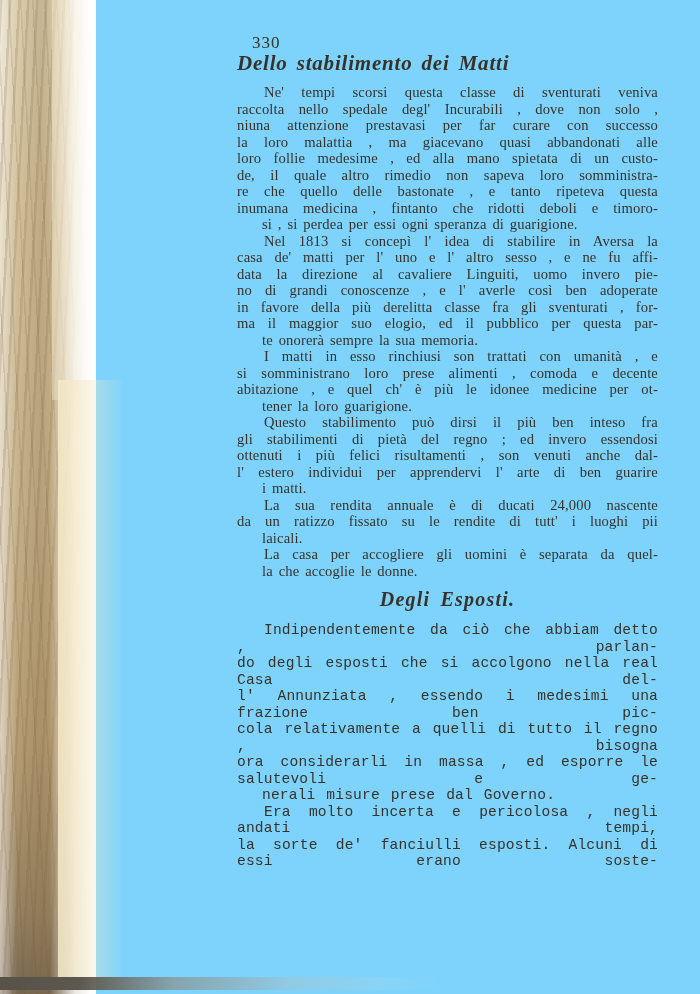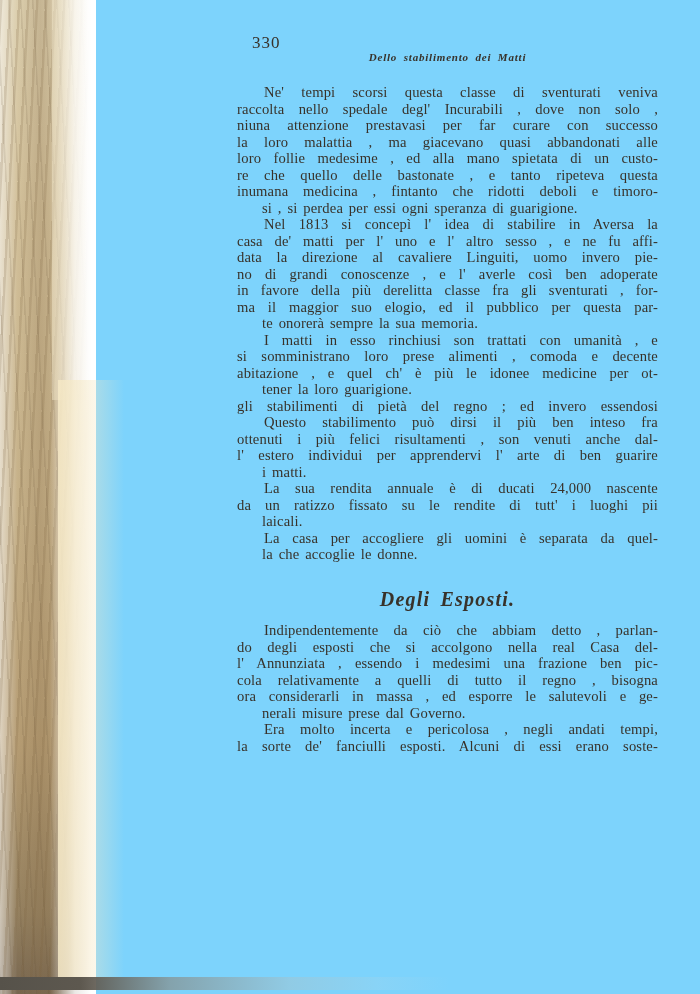--- a/index.html
+++ b/index.html
@@ -46,30 +46,30 @@
       rgba(190,185,175,0.3) 290px, rgba(220,216,208,0.12) 380px, rgba(255,255,255,0) 450px);
     border-radius: 0 0 6px 0;
   }
   .ink { color: #38322a; }
   .page-number {
     position: absolute; left: 252px; top: 33px;
     font-size: 17px; letter-spacing: 1px;
   }
   .running-title {
     position: absolute; left: 237px; top: 51px; width: 421px;
-    text-align: center; font-style: italic; font-weight: bold;
-    font-size: 11px; letter-spacing: 0.8px; word-spacing: 3px;
+    font-style: italic; font-weight: bold;
+    font-size: 21px; letter-spacing: 0.8px; word-spacing: 3px;
   }
   .text-block {
     position: absolute; left: 237px; width: 421px;
     font-size: 14.6px; line-height: 16.5px;
     letter-spacing: 0.15px; word-spacing: 2px;
   }
   .block-1 { top: 84px; }
-  .block-2 { top: 622px; }
+  .block-2 { top: 622px; font-family: Liberation Mono, monospace; }
   .para .line {
     text-align: justify;
     text-align-last: justify;
     white-space: normal;
   }
   .para .line.first { text-indent: 27px; }
   .para .line.last { text-align-last: left; margin-left: 25px; }
   .section-heading {
     position: absolute; left: 237px; top: 588px; width: 421px;
     text-align: center; font-style: italic; font-weight: bold;
@@ -89,42 +89,43 @@
 
   <div class="running-title ink">Dello stabilimento dei Matti</div>
 
   <div class="text-block block-1 ink">
       <div class="para">
         <div class="line first">Ne' tempi scorsi questa classe di sventurati veniva</div>
         <div class="line">raccolta nello spedale degl' Incurabili , dove non solo ,</div>
         <div class="line">niuna attenzione prestavasi per far curare con successo</div>
         <div class="line">la loro malattia , ma giacevano quasi abbandonati alle</div>
         <div class="line">loro follie medesime , ed alla mano spietata di un custo-</div>
+        <div class="line">de, il quale altro rimedio non sapeva loro somministra-</div>
         <div class="line">re che quello delle bastonate , e tanto ripeteva questa</div>
         <div class="line">inumana medicina , fintanto che ridotti deboli e timoro-</div>
         <div class="line last">si , si perdea per essi ogni speranza di guarigione.</div>
       </div>
       <div class="para">
         <div class="line first">Nel 1813 si concepì l' idea di stabilire in Aversa la</div>
         <div class="line">casa de' matti per l' uno e l' altro sesso , e ne fu affi-</div>
         <div class="line">data la direzione al cavaliere Linguiti, uomo invero pie-</div>
         <div class="line">no di grandi conoscenze , e l' averle così ben adoperate</div>
         <div class="line">in favore della più derelitta classe fra gli sventurati , for-</div>
         <div class="line">ma il maggior suo elogio, ed il pubblico per questa par-</div>
         <div class="line last">te onorerà sempre la sua memoria.</div>
       </div>
       <div class="para">
         <div class="line first">I matti in esso rinchiusi son trattati con umanità , e</div>
         <div class="line">si somministrano loro prese alimenti , comoda e decente</div>
         <div class="line">abitazione , e quel ch' è più le idonee medicine per ot-</div>
         <div class="line last">tener la loro guarigione.</div>
       </div>
       <div class="para">
+        <div class="line first">Questo stabilimento può dirsi il più ben inteso fra</div>
         <div class="line">gli stabilimenti di pietà del regno ; ed invero essendosi</div>
-        <div class="line first">Questo stabilimento può dirsi il più ben inteso fra</div>
         <div class="line">ottenuti i più felici risultamenti , son venuti anche dal-</div>
         <div class="line">l' estero individui per apprendervi l' arte di ben guarire</div>
         <div class="line last">i matti.</div>
       </div>
       <div class="para">
         <div class="line first">La sua rendita annuale è di ducati 24,000 nascente</div>
         <div class="line">da un ratizzo fissato su le rendite di tutt' i luoghi pii</div>
         <div class="line last">laicali.</div>
       </div>
       <div class="para">

